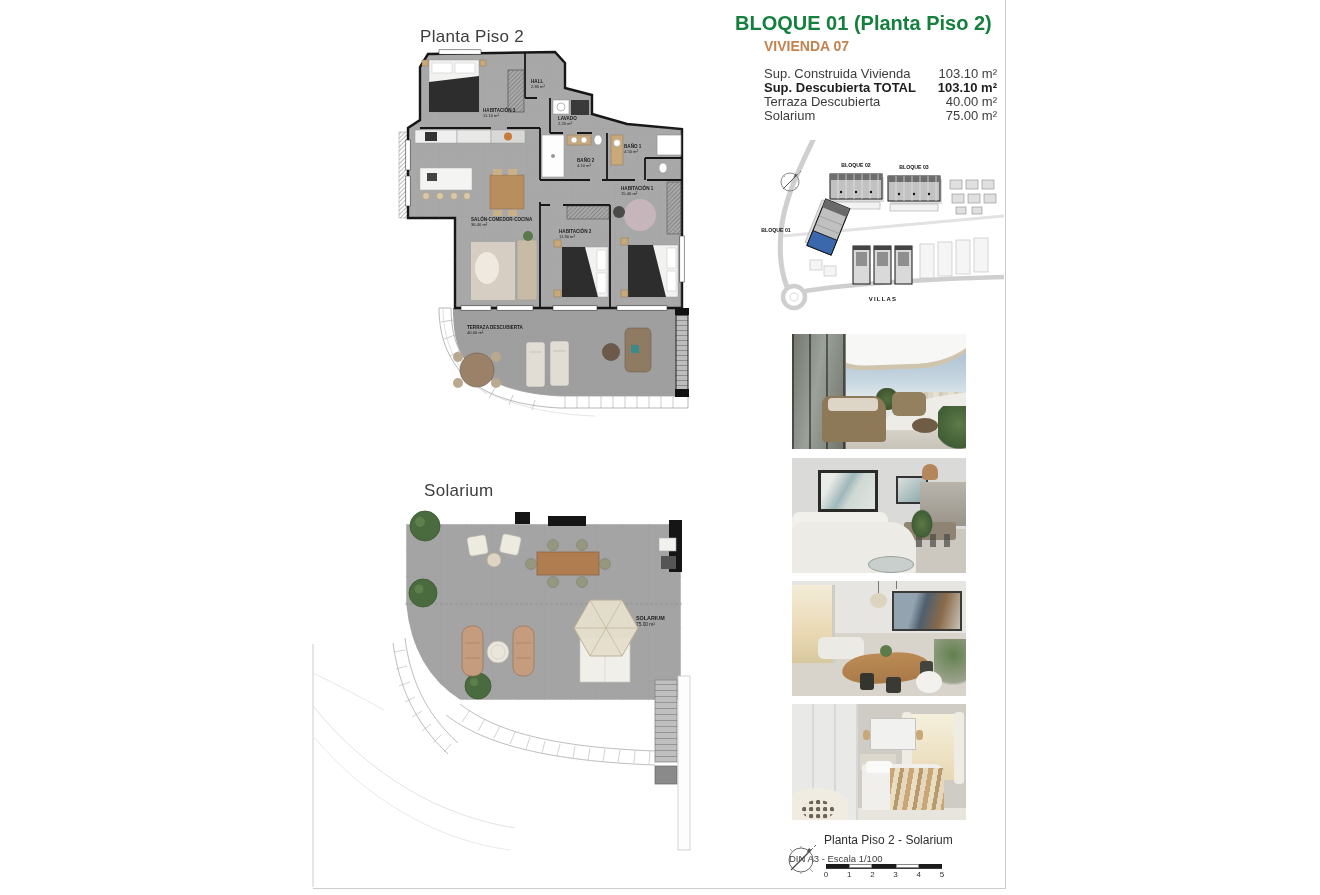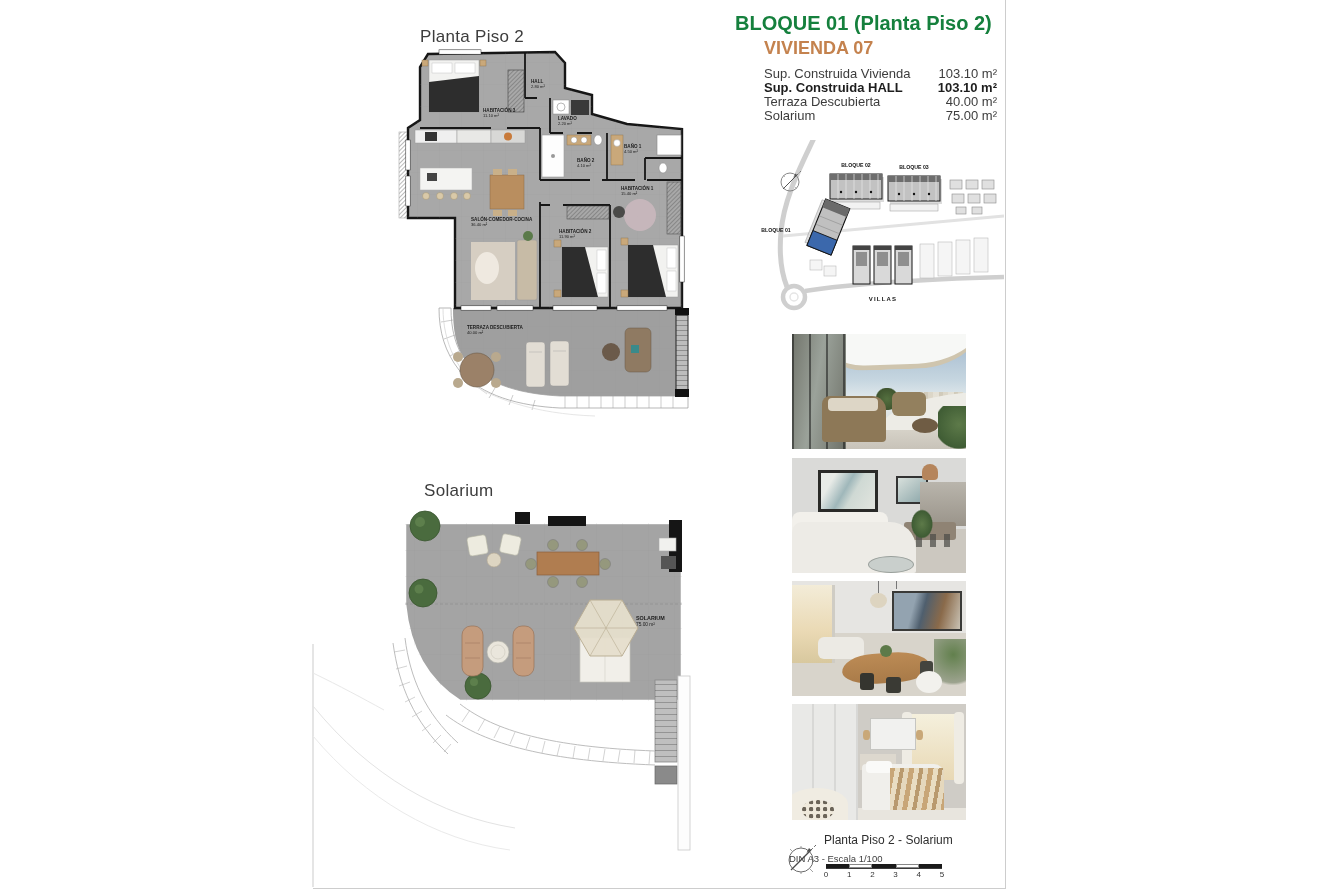--- a/index.html
+++ b/index.html
@@ -11,21 +11,21 @@
   .border-right{left:1005px;top:0;width:1px;height:889px;background:#cdcdcd;}
   .border-bottom{left:313px;top:888px;width:693px;height:1px;background:#cdcdcd;}
 
   
   .plan-title{font-size:17px;color:#3d3d3d;letter-spacing:.3px;}
   .t-plan1{left:420px;top:27px;}
   .t-plan2{left:424px;top:481px;}
 
   
   .block-title{left:735px;top:12px;font-size:20px;font-weight:700;color:#15803d;}
-  .unit-title{left:764px;top:38px;font-size:18px;font-weight:700;}
+  .unit-title{left:764px;top:38px;font-size:14px;font-weight:700;}
   .summary{left:764px;top:67px;width:233px;font-size:13px;color:#3c3c3c;}
   .summary .row{display:flex;justify-content:space-between;height:14px;line-height:14px;}
   .summary .row.bold{font-weight:700;color:#1d1d1d;}
 
   
   .rl{font-size:4.6px;font-weight:700;fill:#1c1c1c;}
   .ra{font-size:4.1px;font-weight:400;}
   .rl2{font-size:5.4px;font-weight:700;fill:#1c1c1c;}
   .ra2{font-size:4.8px;font-weight:400;}
   .sp-label{font-size:5.2px;font-weight:700;fill:#111;}
@@ -412,21 +412,21 @@
 
 <div class="abs block-title">BLOQUE 01  (Planta Piso 2)</div>
 <div class="abs unit-title" style="color:#c4824e">VIVIENDA 07</div>
 
 <div class="abs summary">
   <div class="row">
     <span>Sup. Construida Vivienda</span>
     <span>103.10 m²</span>
   </div>
   <div class="row bold">
-    <span>Sup. Construida HALL</span>
+    <span>Sup. Descubierta TOTAL</span>
     <span>103.10 m²</span>
   </div>
   <div class="row">
     <span>Terraza Descubierta</span>
     <span>40.00 m²</span>
   </div>
   <div class="row">
     <span>Solarium</span>
     <span>75.00 m²</span>
   </div>

